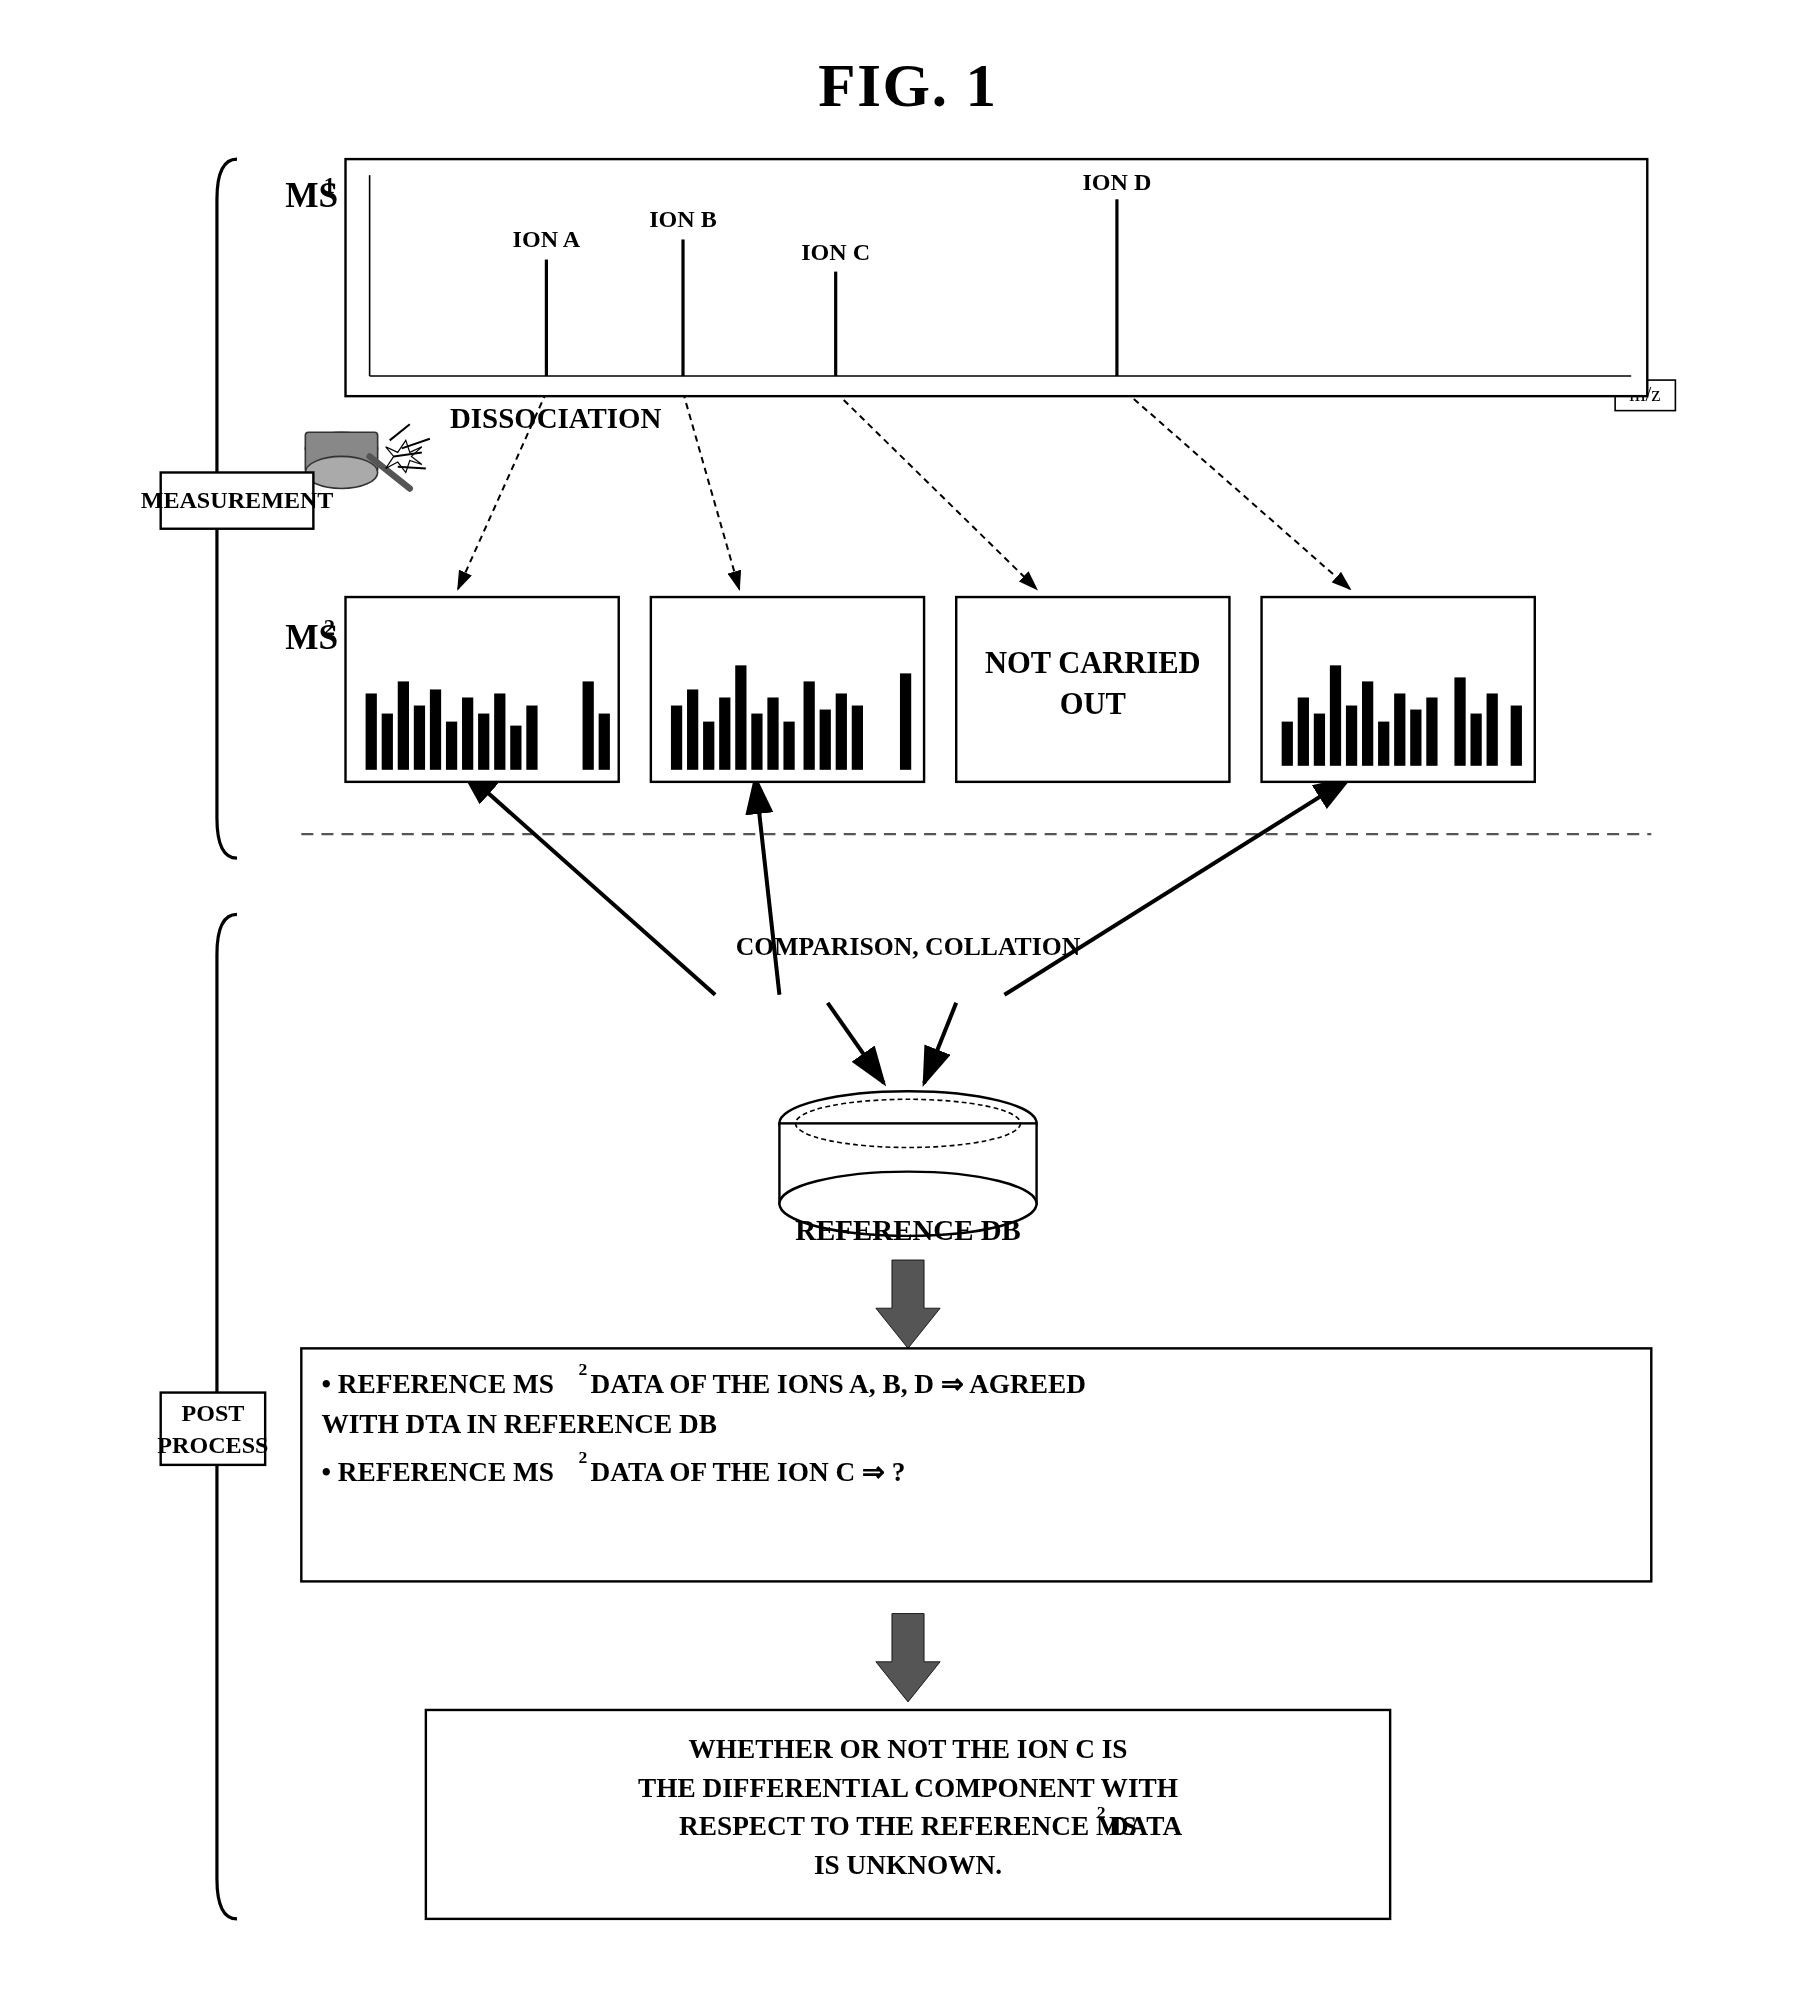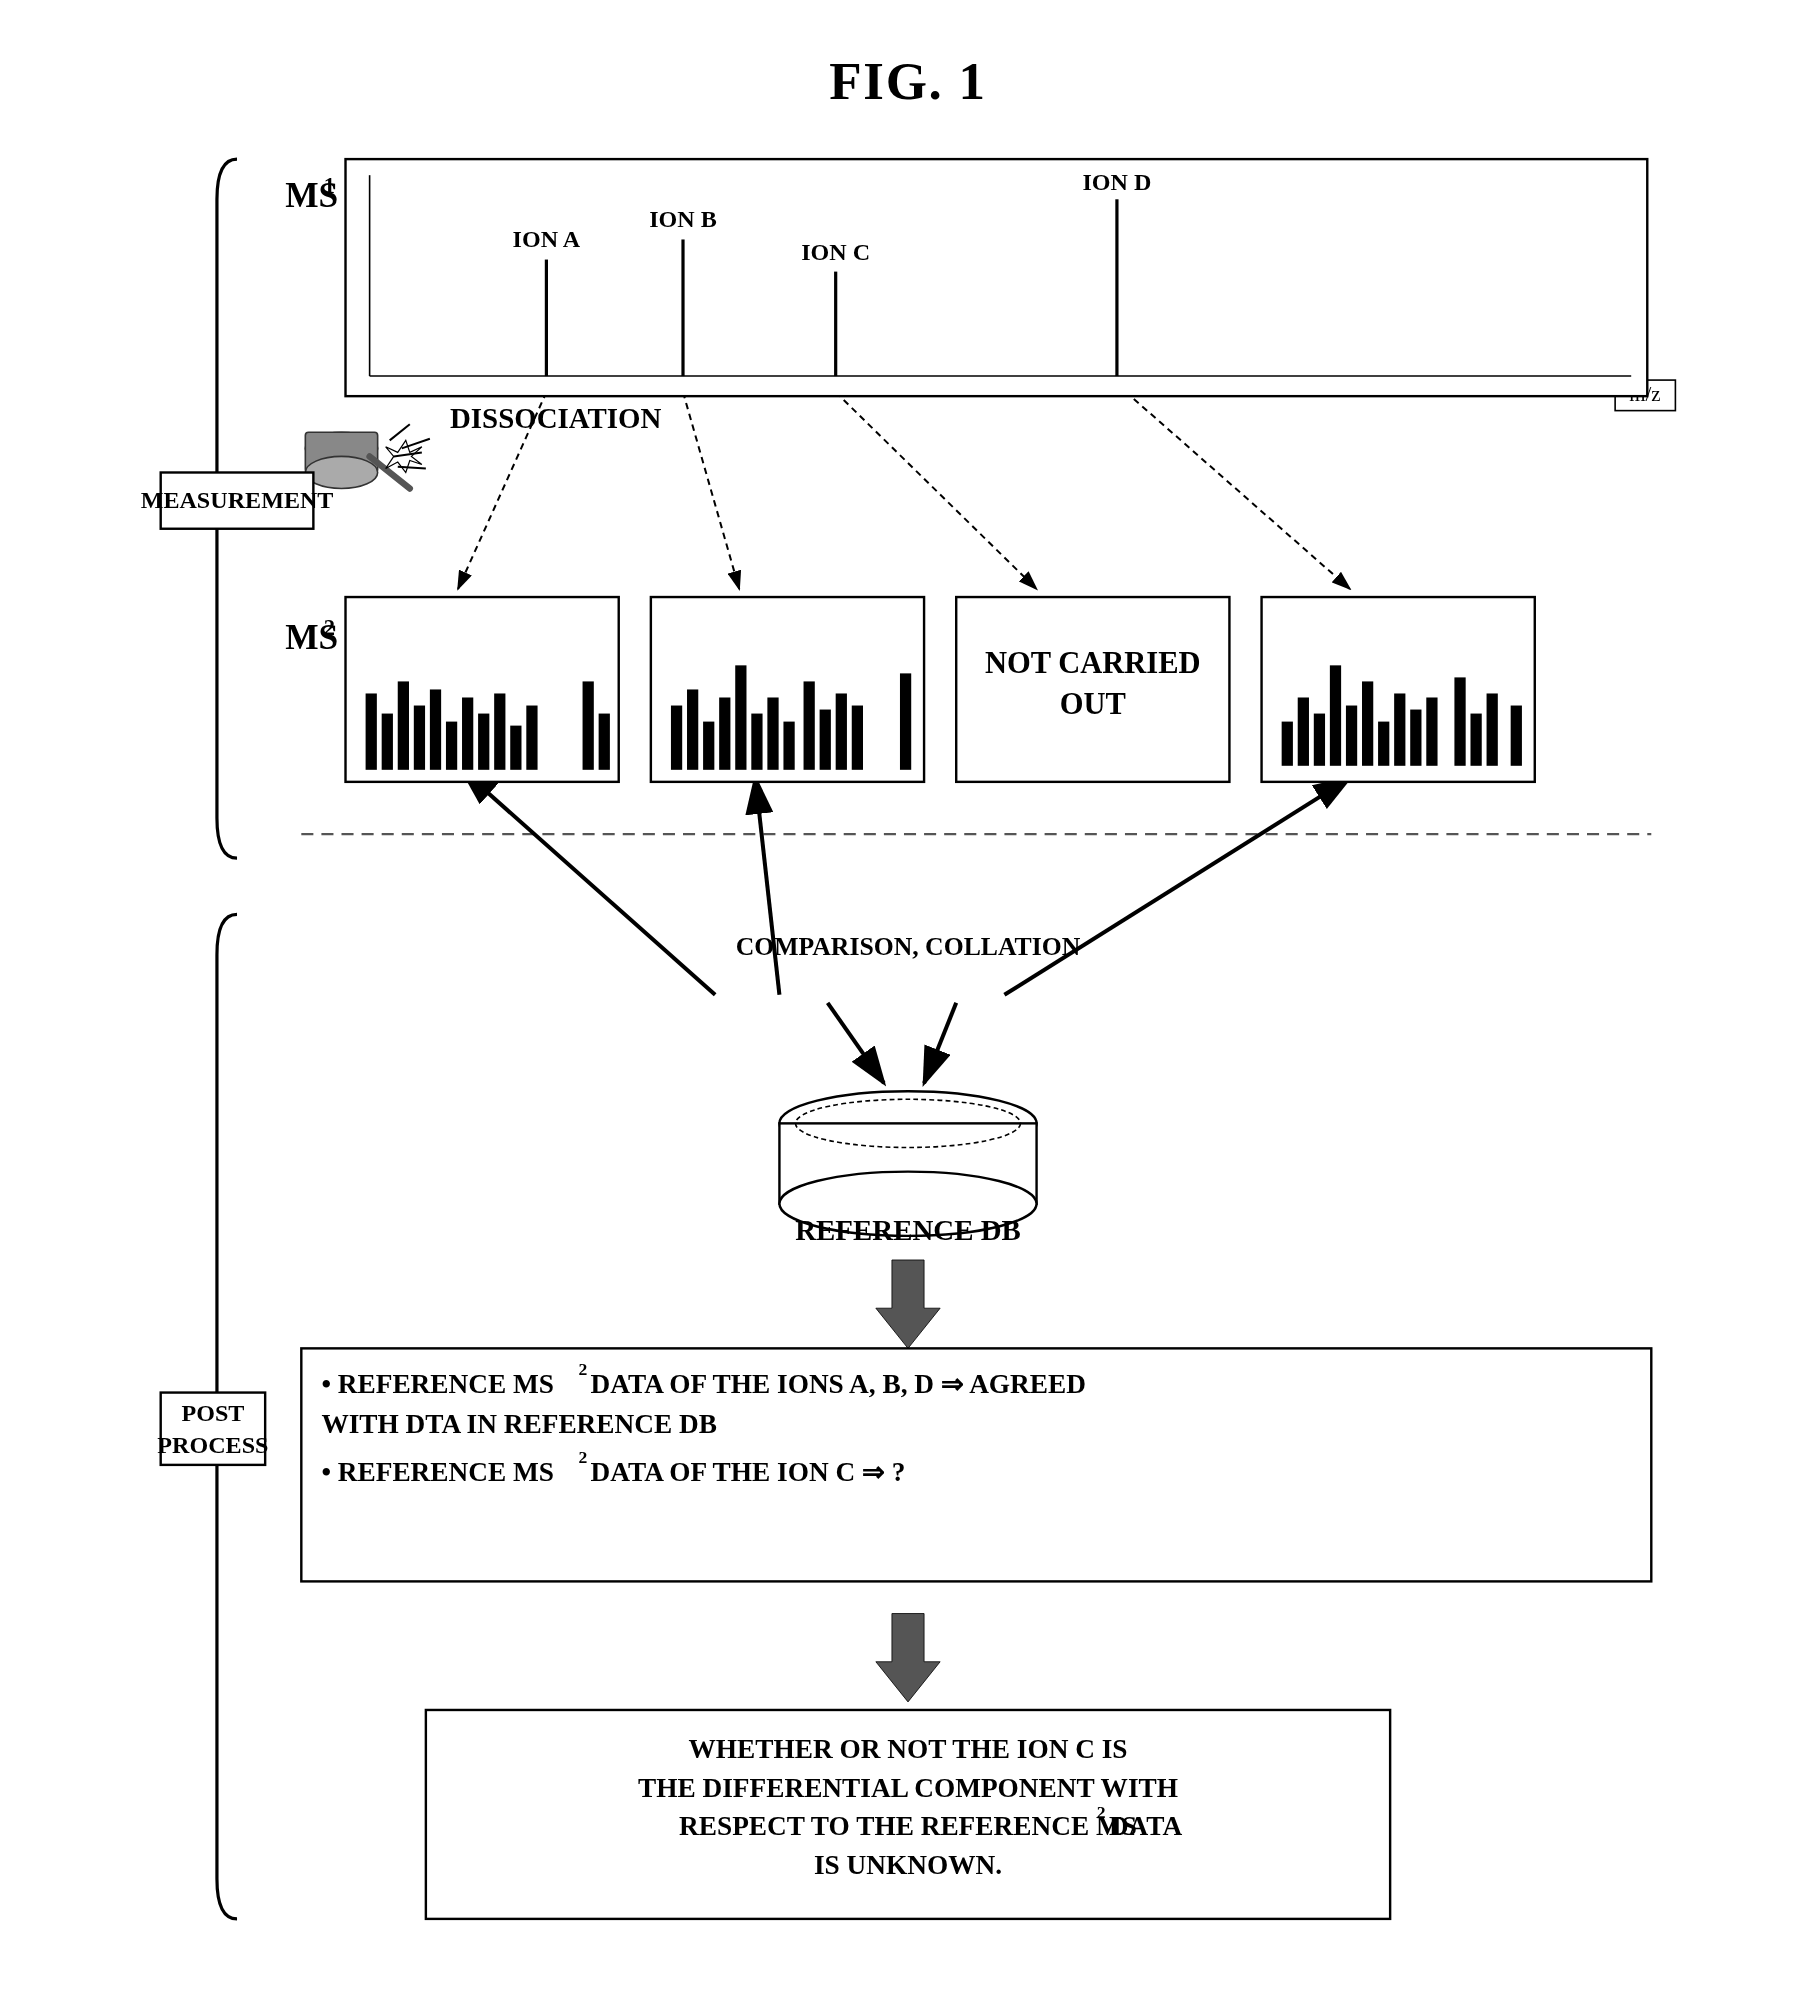--- a/index.html
+++ b/index.html
@@ -7,21 +7,21 @@
       background: #fff;
       font-family: 'Times New Roman', Times, serif;
       width: 1816px;
       height: 2010px;
       position: relative;
       overflow: hidden;
     }
 
     .page-title {
       text-align: center;
-      font-size: 53px;
+      font-size: 61px;
       font-weight: bold;
       padding-top: 51px;
       letter-spacing: 1.7px;
     }
 
     .main-container {
       position: absolute;
       top: 135px;
       left: 101px;
       right: 101px;

